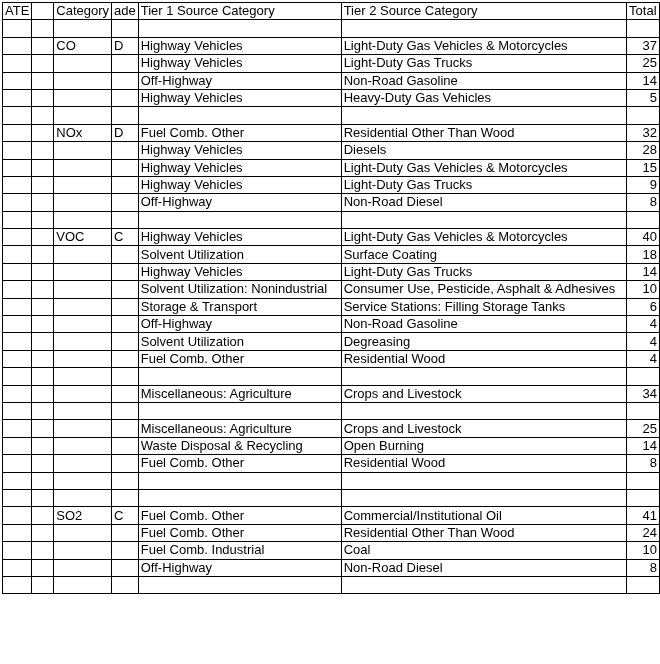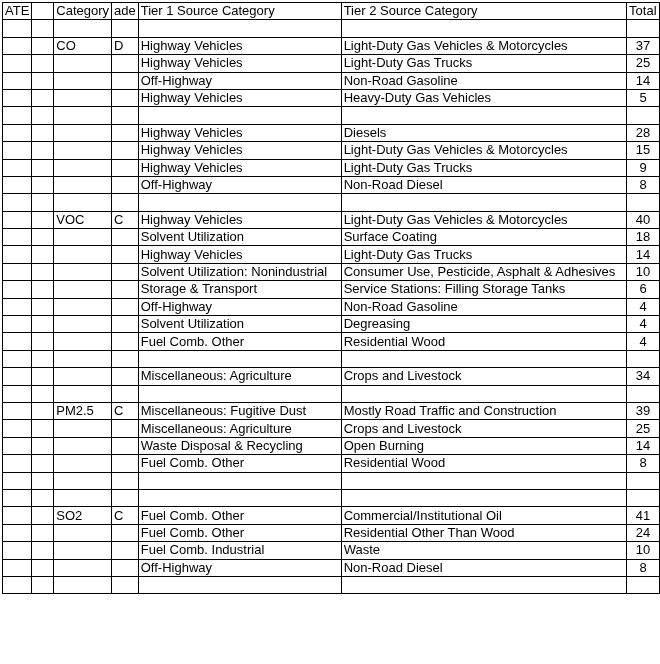--- a/index.html
+++ b/index.html
@@ -21,21 +21,21 @@
   table.sheet td {
     border: 1px solid #000000;
     height: 16.4px;
     padding: 0 2px;
     white-space: nowrap;
     overflow: hidden;
     vertical-align: middle;
     line-height: 16px;
   }
   table.sheet td.num {
-    text-align: center;
+    text-align: right;
   }
   col.c-state   { width: 25px; }
   col.c-county  { width: 25px; }
   col.c-poll    { width: 57px; }
   col.c-grade   { width: 23px; }
   col.c-tier1   { width: 205px; }
   col.c-tier2   { width: 287px; }
   col.c-pct     { width: 33px; }
 </style>
 </head>
@@ -111,20 +111,29 @@
         <td></td>
         <td></td>
         <td></td>
         <td></td>
         <td></td>
         <td class="num"></td>
       </tr>
       <tr>
         <td></td>
         <td></td>
+        <td>NOx</td>
+        <td>D</td>
+        <td>Fuel Comb. Other</td>
+        <td>Residential Other Than Wood</td>
+        <td class="num">32</td>
+      </tr>
+      <tr>
+        <td></td>
+        <td></td>
         <td></td>
         <td></td>
         <td>Highway Vehicles</td>
         <td>Diesels</td>
         <td class="num">28</td>
       </tr>
       <tr>
         <td></td>
         <td></td>
         <td></td>
@@ -255,29 +264,20 @@
         <td></td>
         <td></td>
         <td></td>
         <td></td>
         <td></td>
         <td class="num"></td>
       </tr>
       <tr>
         <td></td>
         <td></td>
-        <td>PM2.5</td>
-        <td>C</td>
-        <td>Miscellaneous: Fugitive Dust</td>
-        <td>Mostly Road Traffic and Construction</td>
-        <td class="num">39</td>
-      </tr>
-      <tr>
-        <td></td>
-        <td></td>
         <td></td>
         <td></td>
         <td>Miscellaneous: Agriculture</td>
         <td>Crops and Livestock</td>
         <td class="num">25</td>
       </tr>
       <tr>
         <td></td>
         <td></td>
         <td></td>
@@ -330,21 +330,21 @@
         <td>Fuel Comb. Other</td>
         <td>Residential Other Than Wood</td>
         <td class="num">24</td>
       </tr>
       <tr>
         <td></td>
         <td></td>
         <td></td>
         <td></td>
         <td>Fuel Comb. Industrial</td>
-        <td>Waste</td>
+        <td>Coal</td>
         <td class="num">10</td>
       </tr>
       <tr>
         <td></td>
         <td></td>
         <td></td>
         <td></td>
         <td>Off-Highway</td>
         <td>Non-Road Diesel</td>
         <td class="num">8</td>

